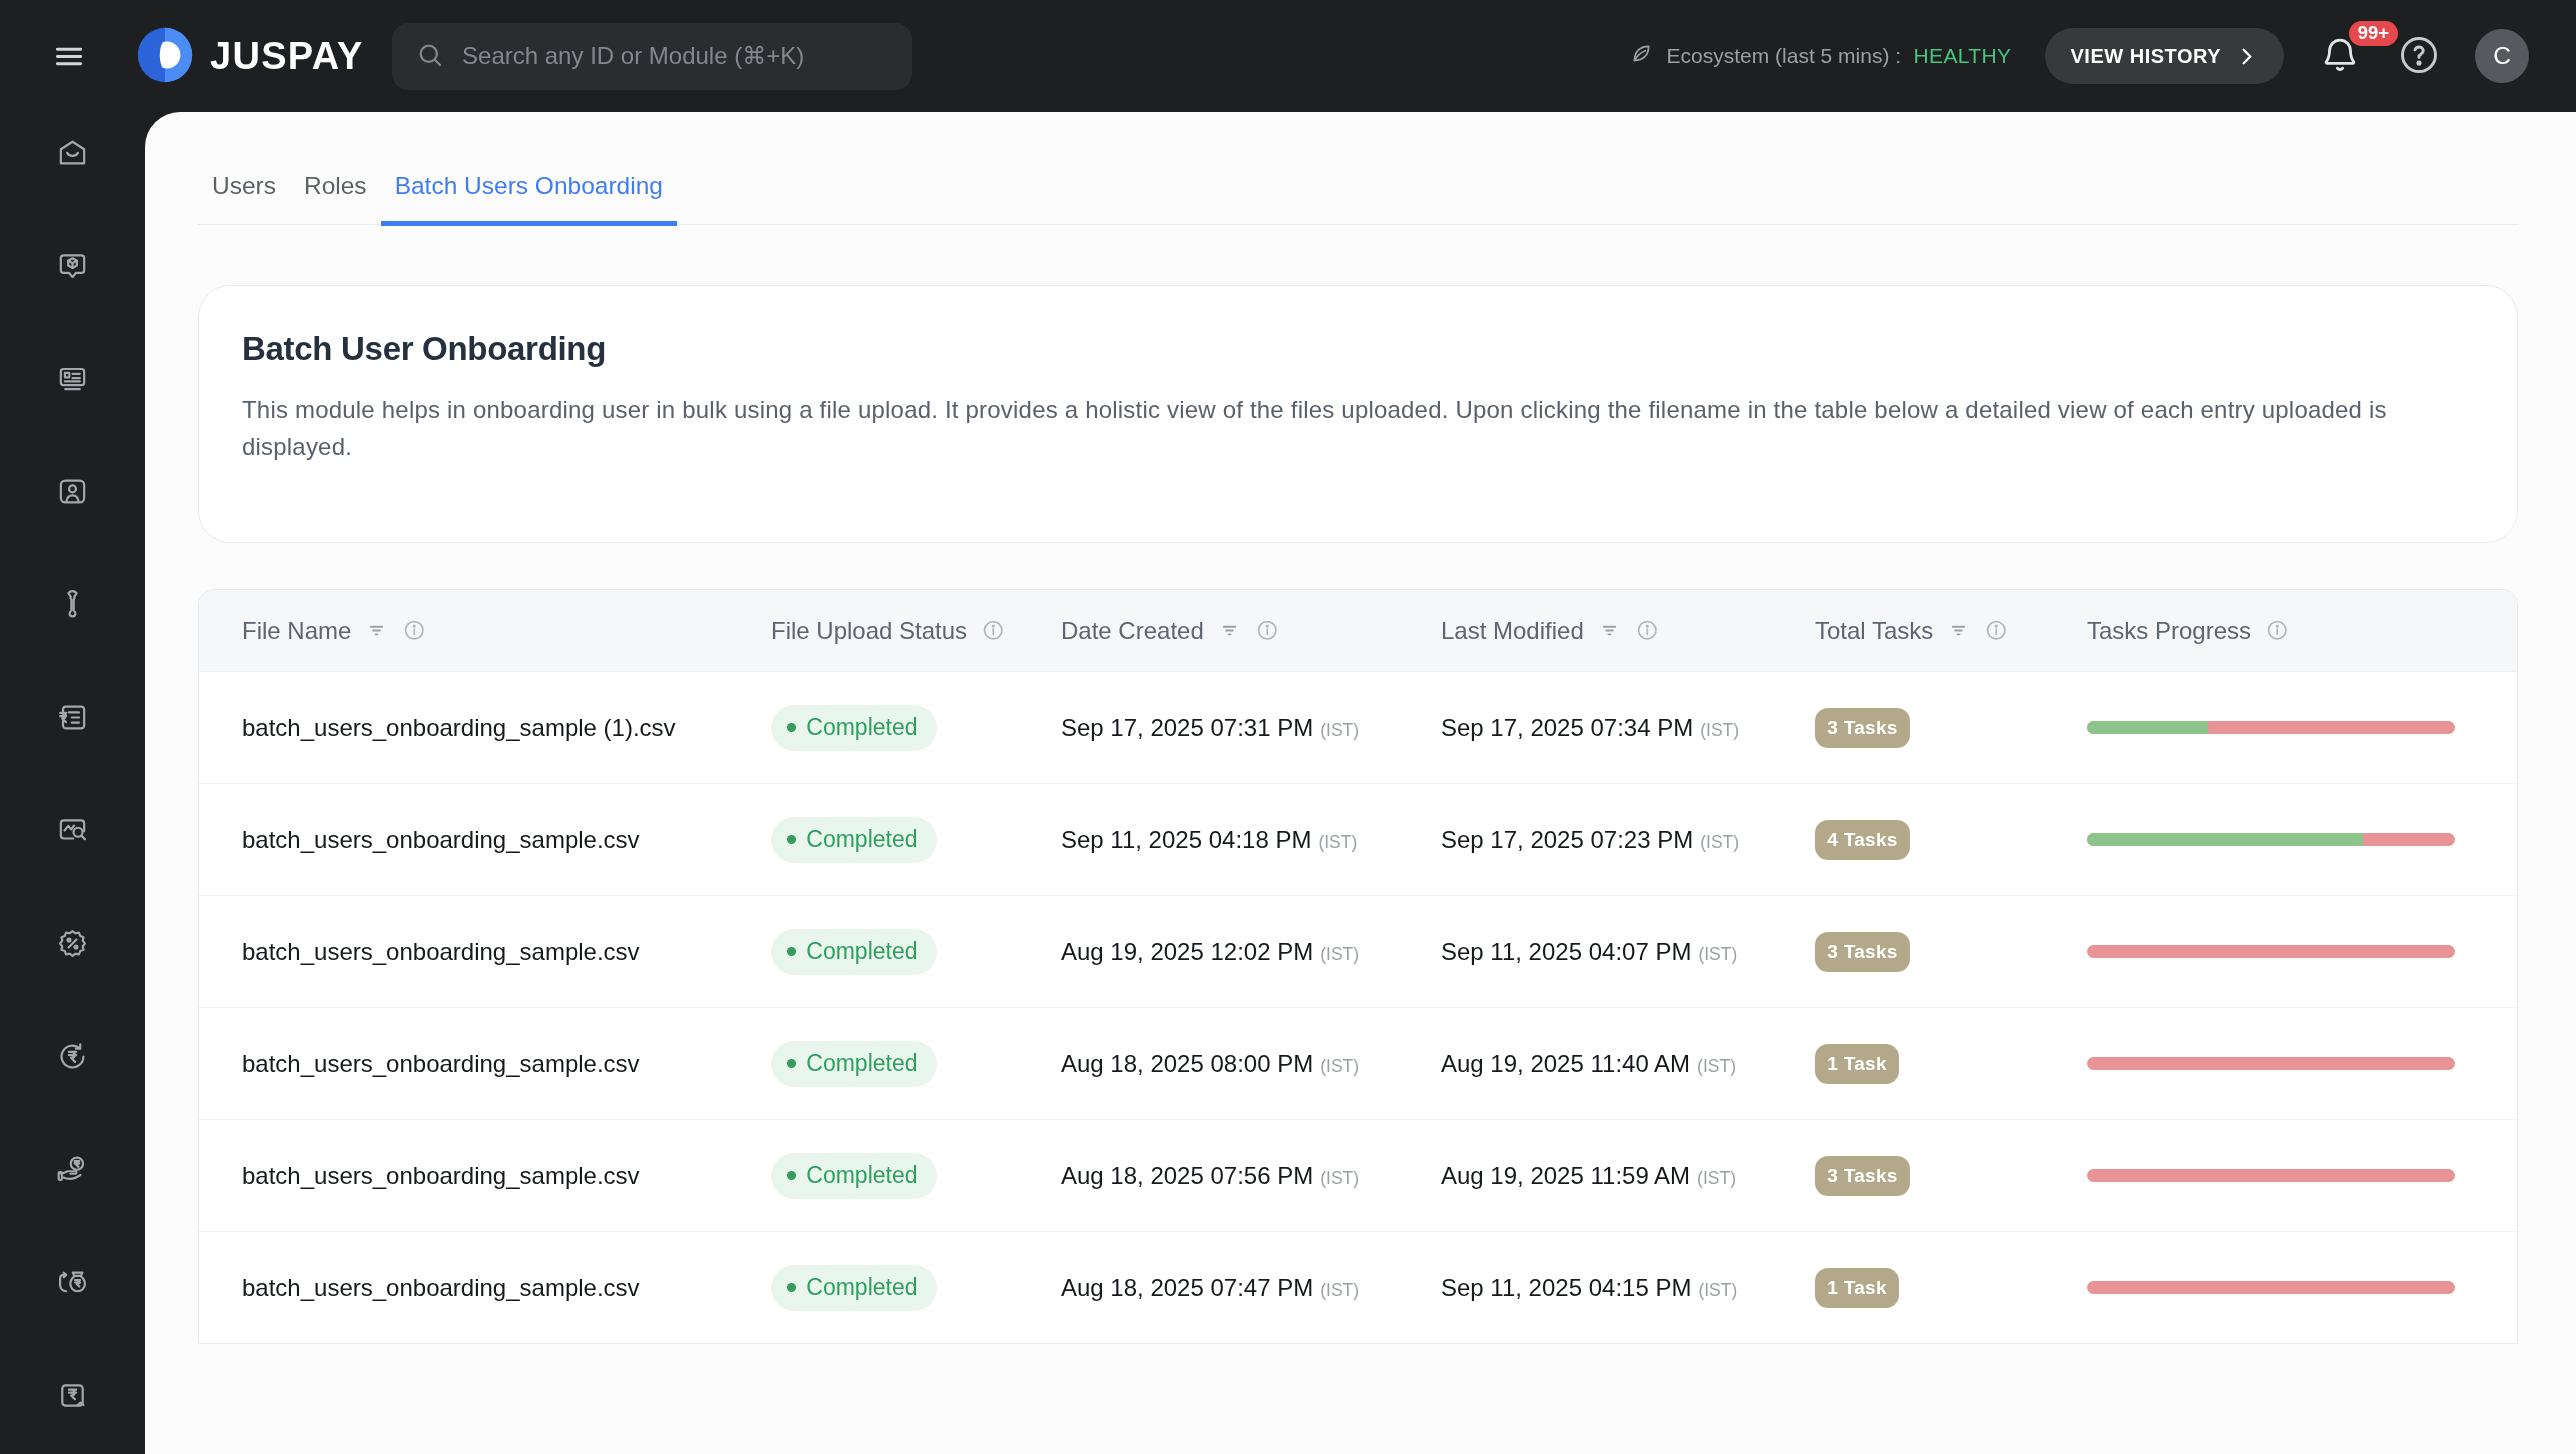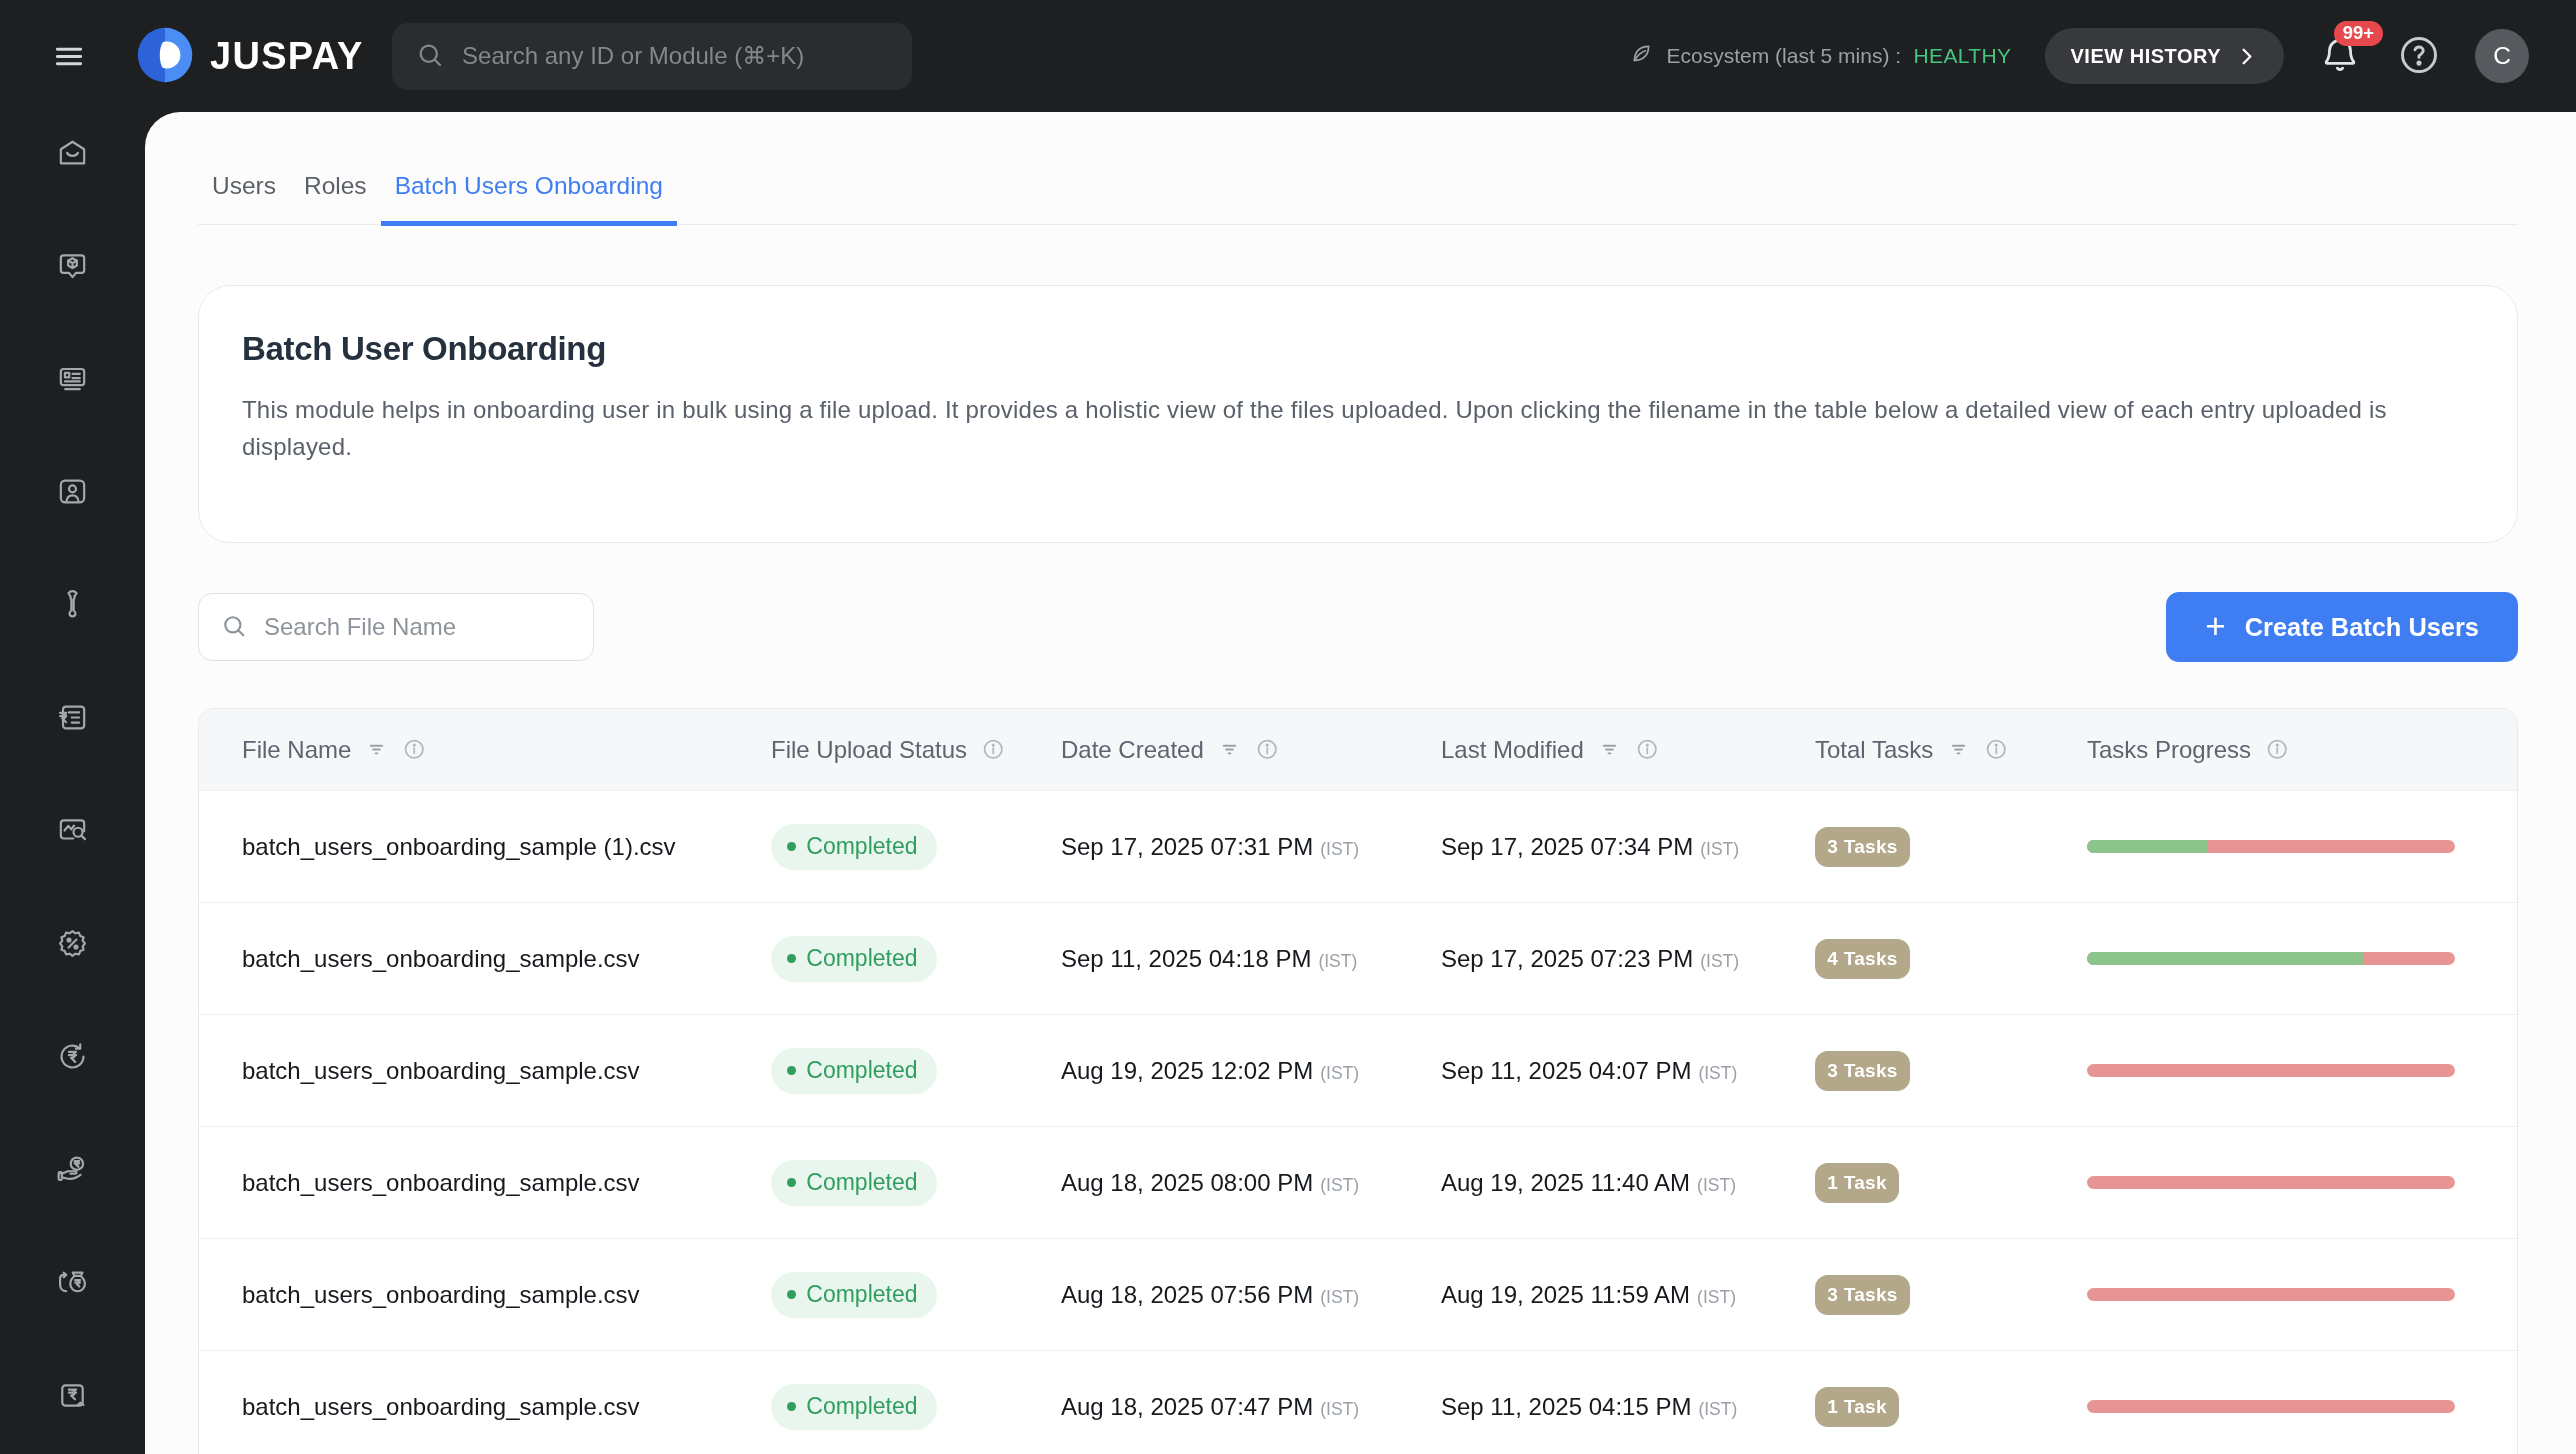--- a/index.html
+++ b/index.html
@@ -34,21 +34,21 @@
   .topbar-right { margin-left: auto; display: flex; align-items: center; gap: 33px; padding-right: 47px; }
   .eco { display: flex; align-items: center; gap: 12.3px; font-size: 21px; color: #9aa0a6; }
   .eco-status { color: var(--healthy); font-weight: 400; letter-spacing: 0.4px; }
   .view-history {
     height: 56px; background: #37393c; border: none; border-radius: 30px;
     display: flex; align-items: center; gap: 14px; padding: 0 26px;
     color: #fff; font-size: 20px; font-weight: 700; letter-spacing: 0.5px; cursor: pointer;
   }
   .bell-wrap { position: relative; width: 46px; height: 46px; cursor: pointer; background:none; border:none; }
   .notif-badge {
-    position: absolute; top: -12.3px; left: 17px;
+    position: absolute; top: -12.3px; left: 32px;
     background: var(--notification); color: #fff;
     font-size: 18.4px; font-weight: 700; padding: 3.5px 8.8px; border-radius: 875px;
     line-height: 1;
   }
   .help-btn { width: 46px; height: 46px; background: none; border: none; cursor: pointer; }
   .avatar {
     width: 54px; height: 54px; border-radius: 50%; background: #56595d;
     color: #fff; font-size: 24.5px; display: flex; align-items: center; justify-content: center;
     border: none; cursor: pointer;
   }
@@ -300,35 +300,20 @@
         <button class="tab">Users</button>
         <button class="tab">Roles</button>
         <button class="tab active">Batch Users Onboarding</button>
       </div>
 
     <section class="info-card">
       <h1>Batch User Onboarding</h1>
       <p>This module helps in onboarding user in bulk using a file upload. It provides a holistic view of the files uploaded. Upon clicking the filename in the table below a detailed view of each entry uploaded is displayed.</p>
     </section>
 
-    <div class="controls">
-      <div class="file-search">
-        <span>
-          <svg viewBox="0 0 24 24" width="28" height="28" fill="none" stroke="#8d939b" stroke-width="1.8" stroke-linecap="round">
-            <circle cx="11" cy="11" r="6.5"></circle>
-              <path d="M15.8 15.8 20 20"></path>
-          </svg>
-        </span>
-        <input type="text" placeholder="Search File Name" style="">
-      </div>
-      <button class="create-btn">
-        <span class="plus">+</span>
-        <span>Create Batch Users</span>
-      </button>
-    </div>
 
     <section class="table">
       <div class="thead">
   <div class="th">
     <span>File Name</span>
     <svg viewBox="0 0 24 24" width="23" height="23" fill="none" stroke="#9aa0a6" stroke-width="2" stroke-linecap="round">
       <path d="M6 8h12M8.5 12h7M11 16h2"></path>
     </svg>
     <svg viewBox="0 0 24 24" width="24.5" height="24.5" fill="none" stroke="#b4b8bd" stroke-width="1.7" stroke-linecap="round">
       <circle cx="12" cy="12" r="8.5"></circle>

